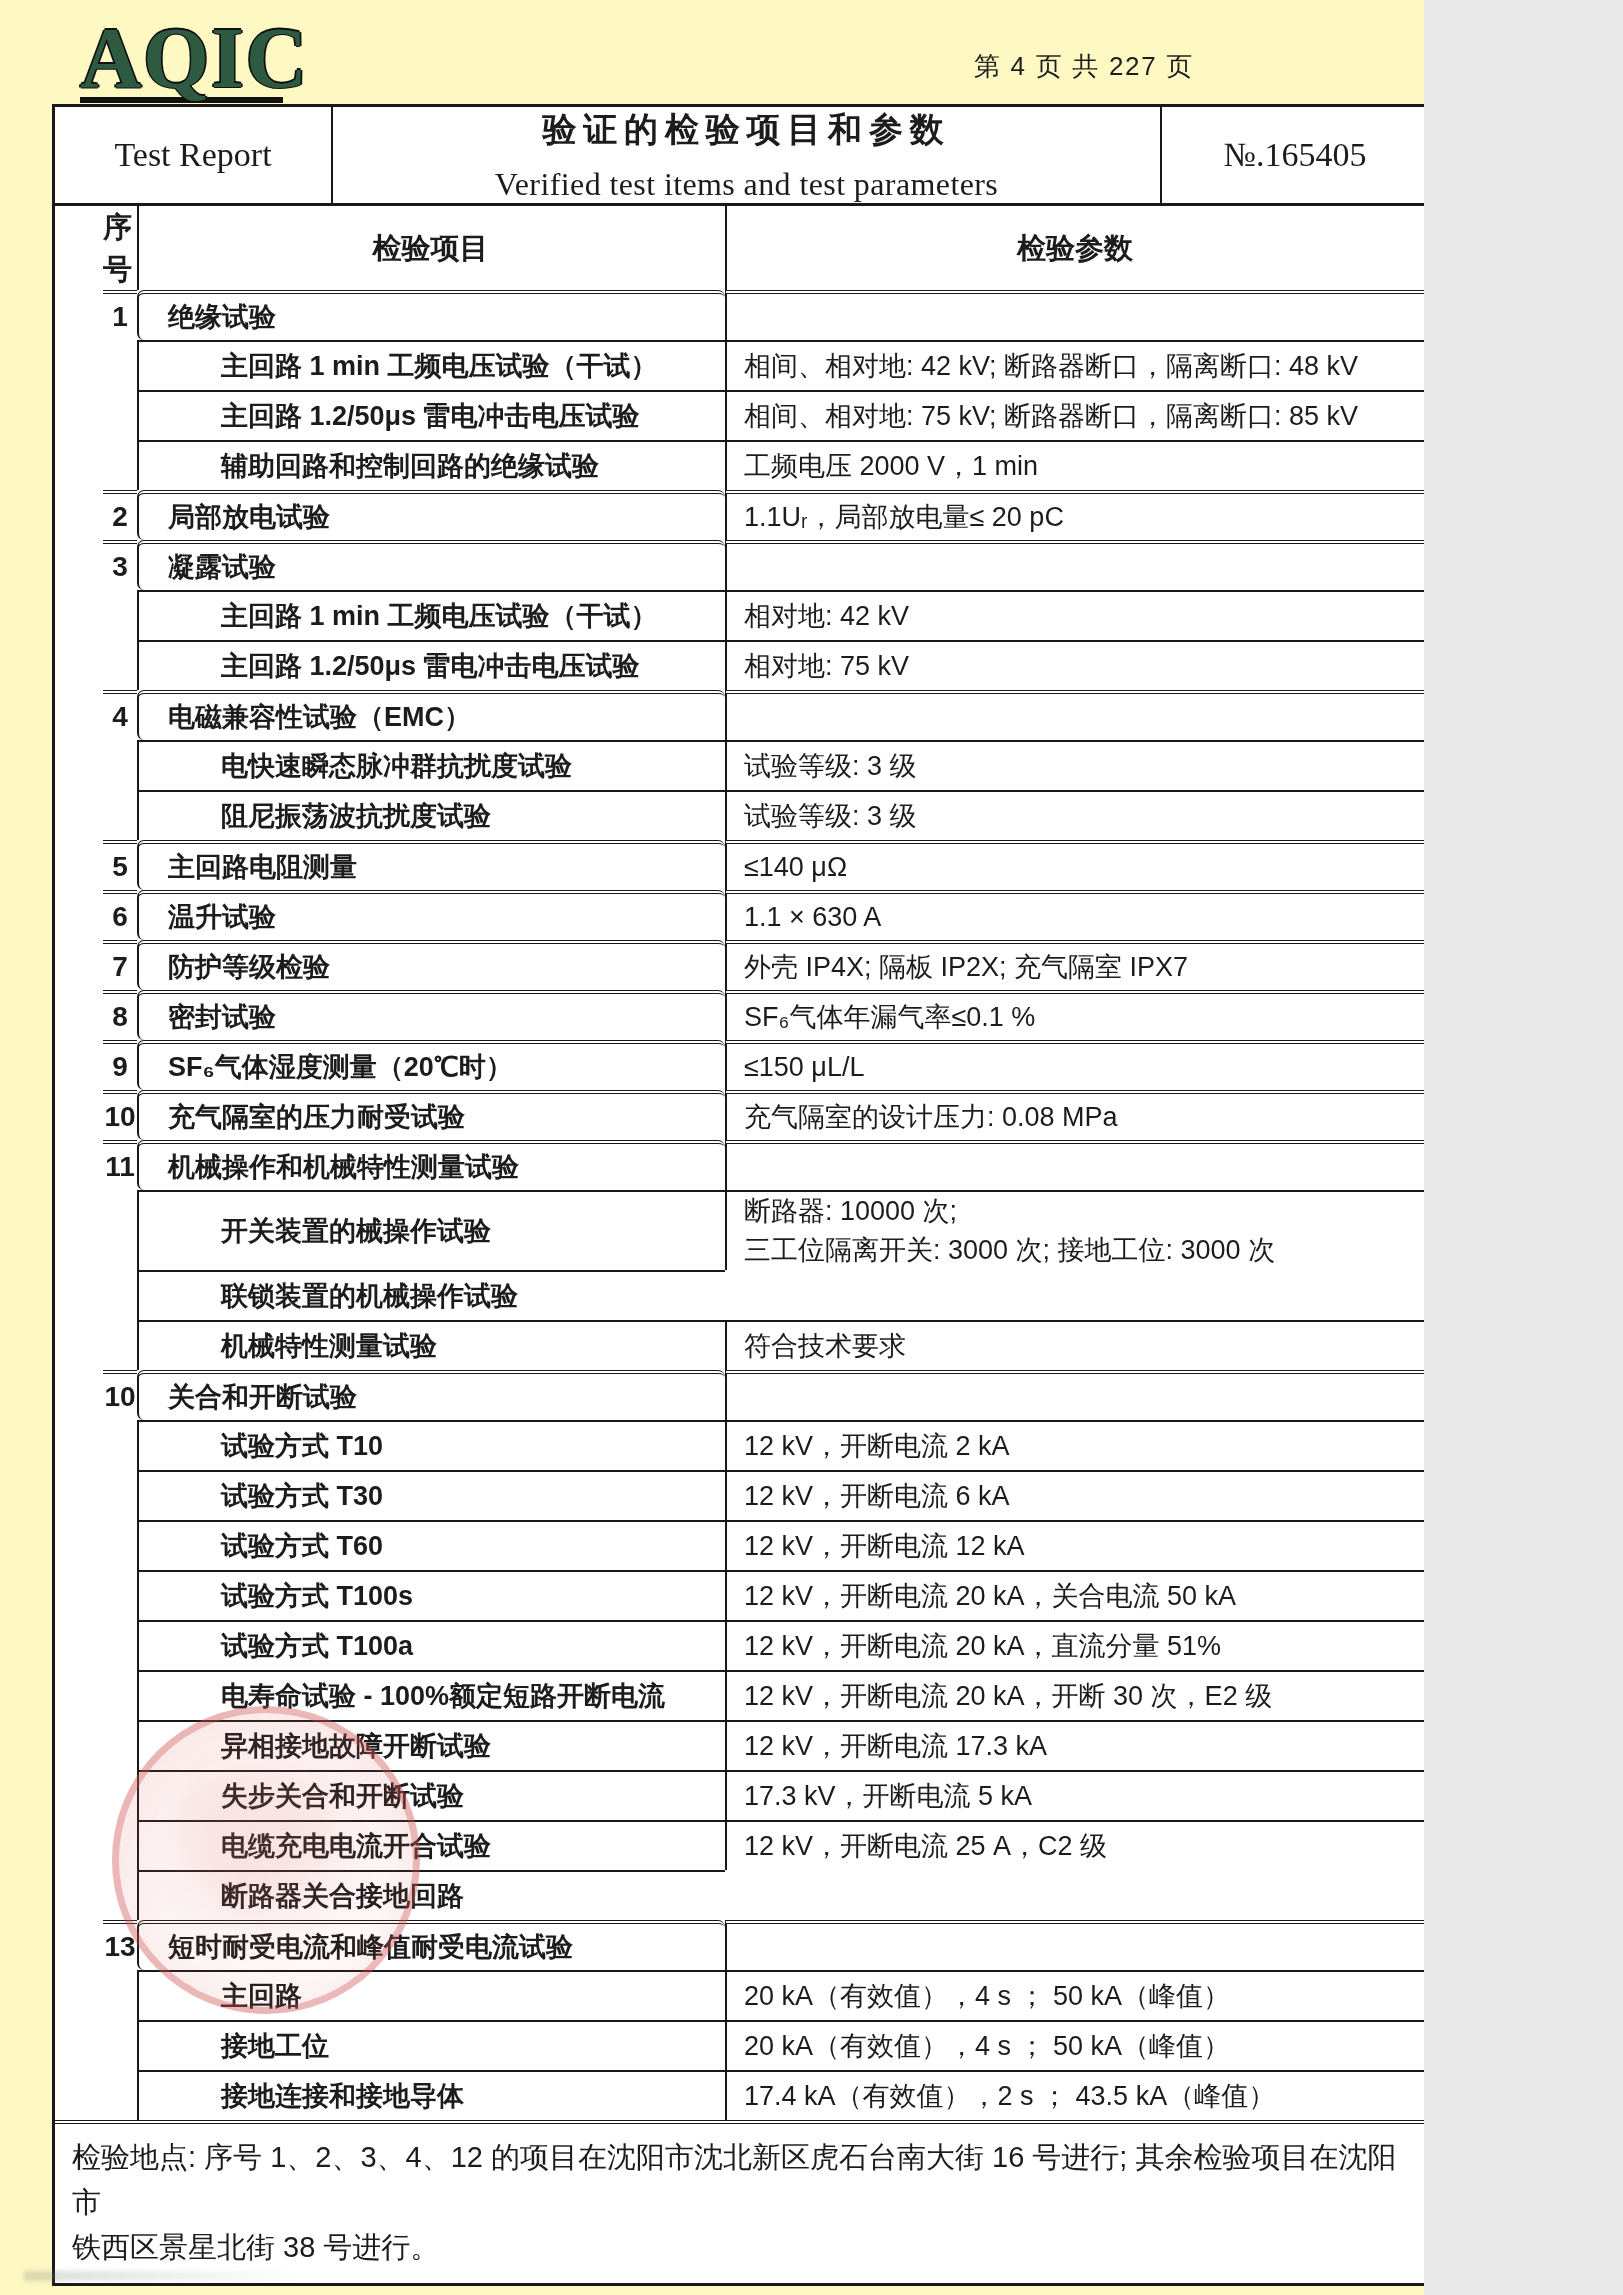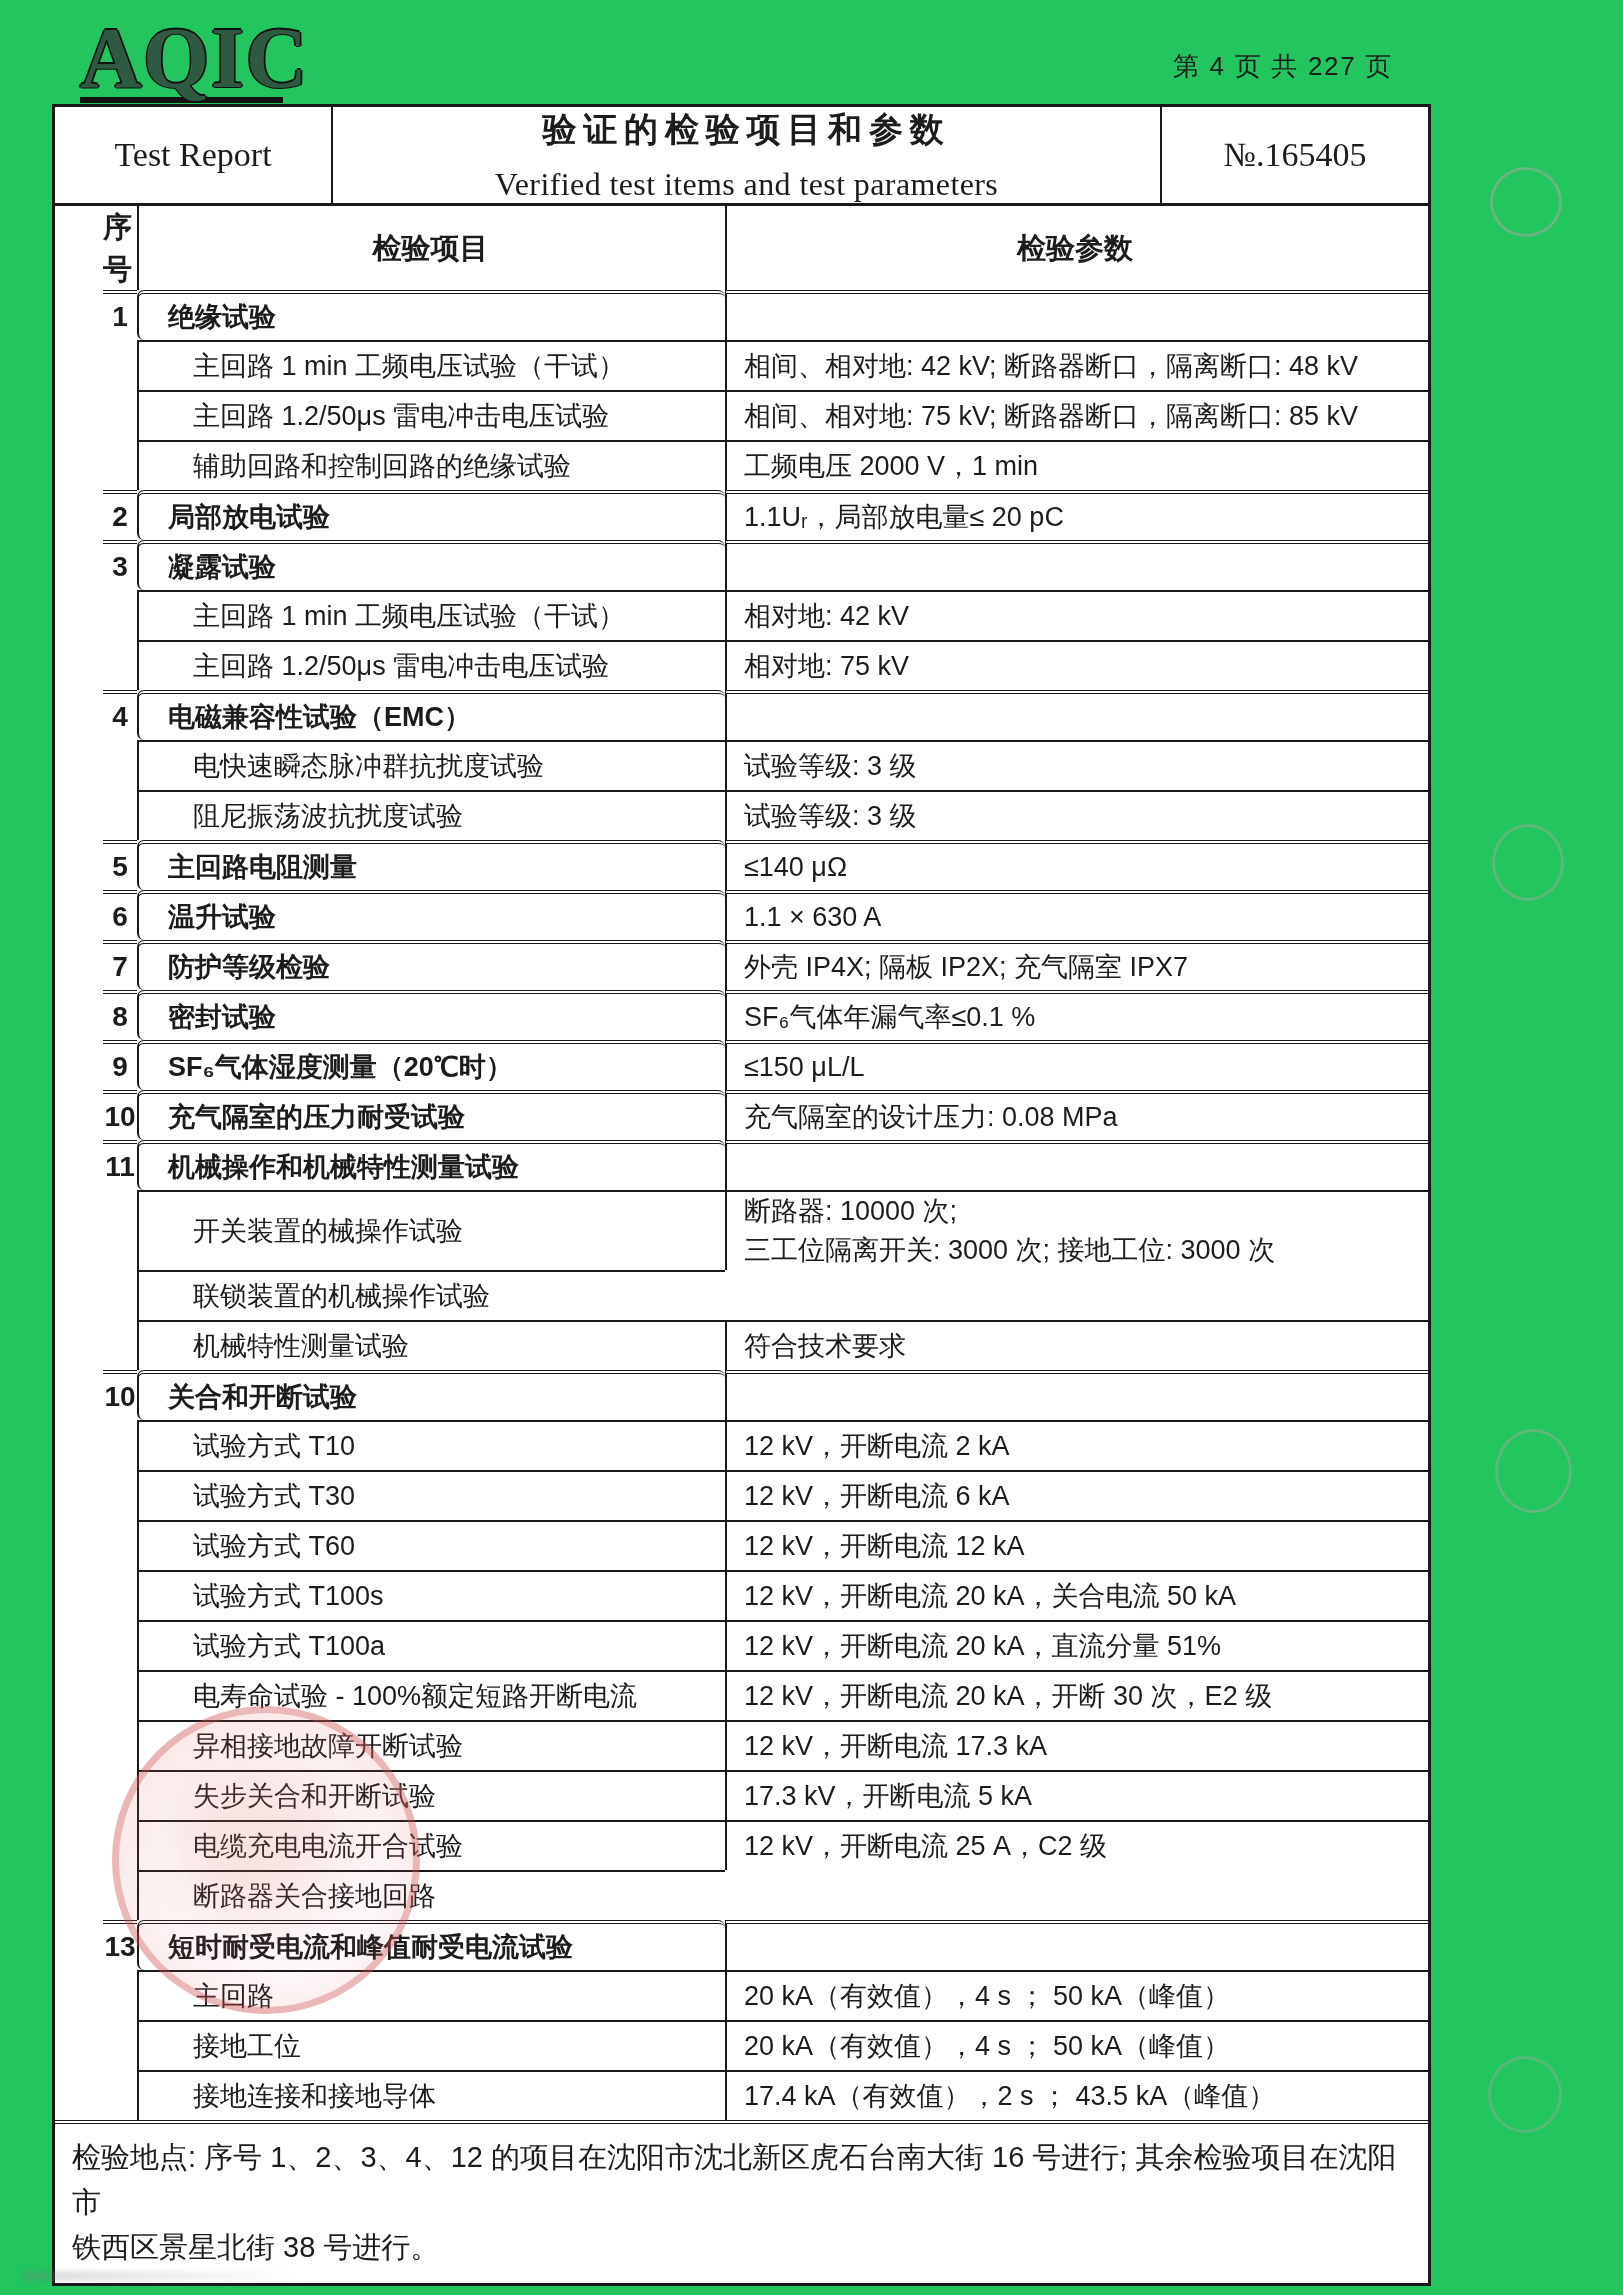--- a/index.html
+++ b/index.html
@@ -4,21 +4,21 @@
 <style>
   :root{
     --ink:#1c1c1c;
     --border:#191919;
     --logo-green:#2d5a41;
     --stamp-red:#cc5a5a;
     --ring-gray:#a8a89e;
   }
   html,body{margin:0;padding:0;background:#e8e8e8;}
   .page{
-    position:relative;width:1623px;height:2295px;background:#22c55e;
+    position:relative;width:1424px;height:2295px;background:#fef9c3;
     font-family:"Liberation Sans",sans-serif;color:var(--ink);overflow:hidden;
   }
 
   
   .logo{position:absolute;left:80px;top:15px;width:211px;}
   .logo-text{
     font-family:"Liberation Serif",serif;font-weight:700;font-size:85px;line-height:1;
     color:var(--logo-green);letter-spacing:1.7px;
     text-shadow:-1.7px 0 #111,1.7px 0 #111,0 -1.7px #111,0 1.7px #111;
     transform:scaleY(1.02);display:inline-block;
@@ -51,21 +51,21 @@
   }
   .cell + .cell{border-left:2.5px solid var(--border);}
   .row .cell{border-top:2.5px solid var(--border);}
   .row.head .cell{border-top:none;min-height:51px;font-size:29px;font-weight:bold;justify-content:center;}
   .row.item .cell,.row.single .cell{border-top:4.2px double var(--border);}
   .row.sub .cell{border-top:2.1px solid var(--border);}
   .row.sub .cell.no{border-top:none;}
   .cell.no{justify-content:center;font-weight:bold;font-size:28px;margin-left:48px;}
   .cell.item-cell{padding-left:29px;padding-right:6.8px;}
   .row.item .cell.item-cell,.row.single .cell.item-cell{font-weight:bold;border-radius:7px;}
-  .row.sub .cell.item-cell{padding-left:54px;font-weight:normal;}
+  .row.sub .cell.item-cell{padding-left:82px;font-weight:bold;}
   .cell.param{padding-left:17px;padding-right:5px;white-space:pre-line;}
 
   
   .footer{
     border-top:4.2px double var(--border);padding:11px 18.6px 12.7px 17px;
     font-size:29px;line-height:1.55;white-space:pre-line;box-sizing:border-box;min-height:90px;
   }
 
   
   .stamp{

